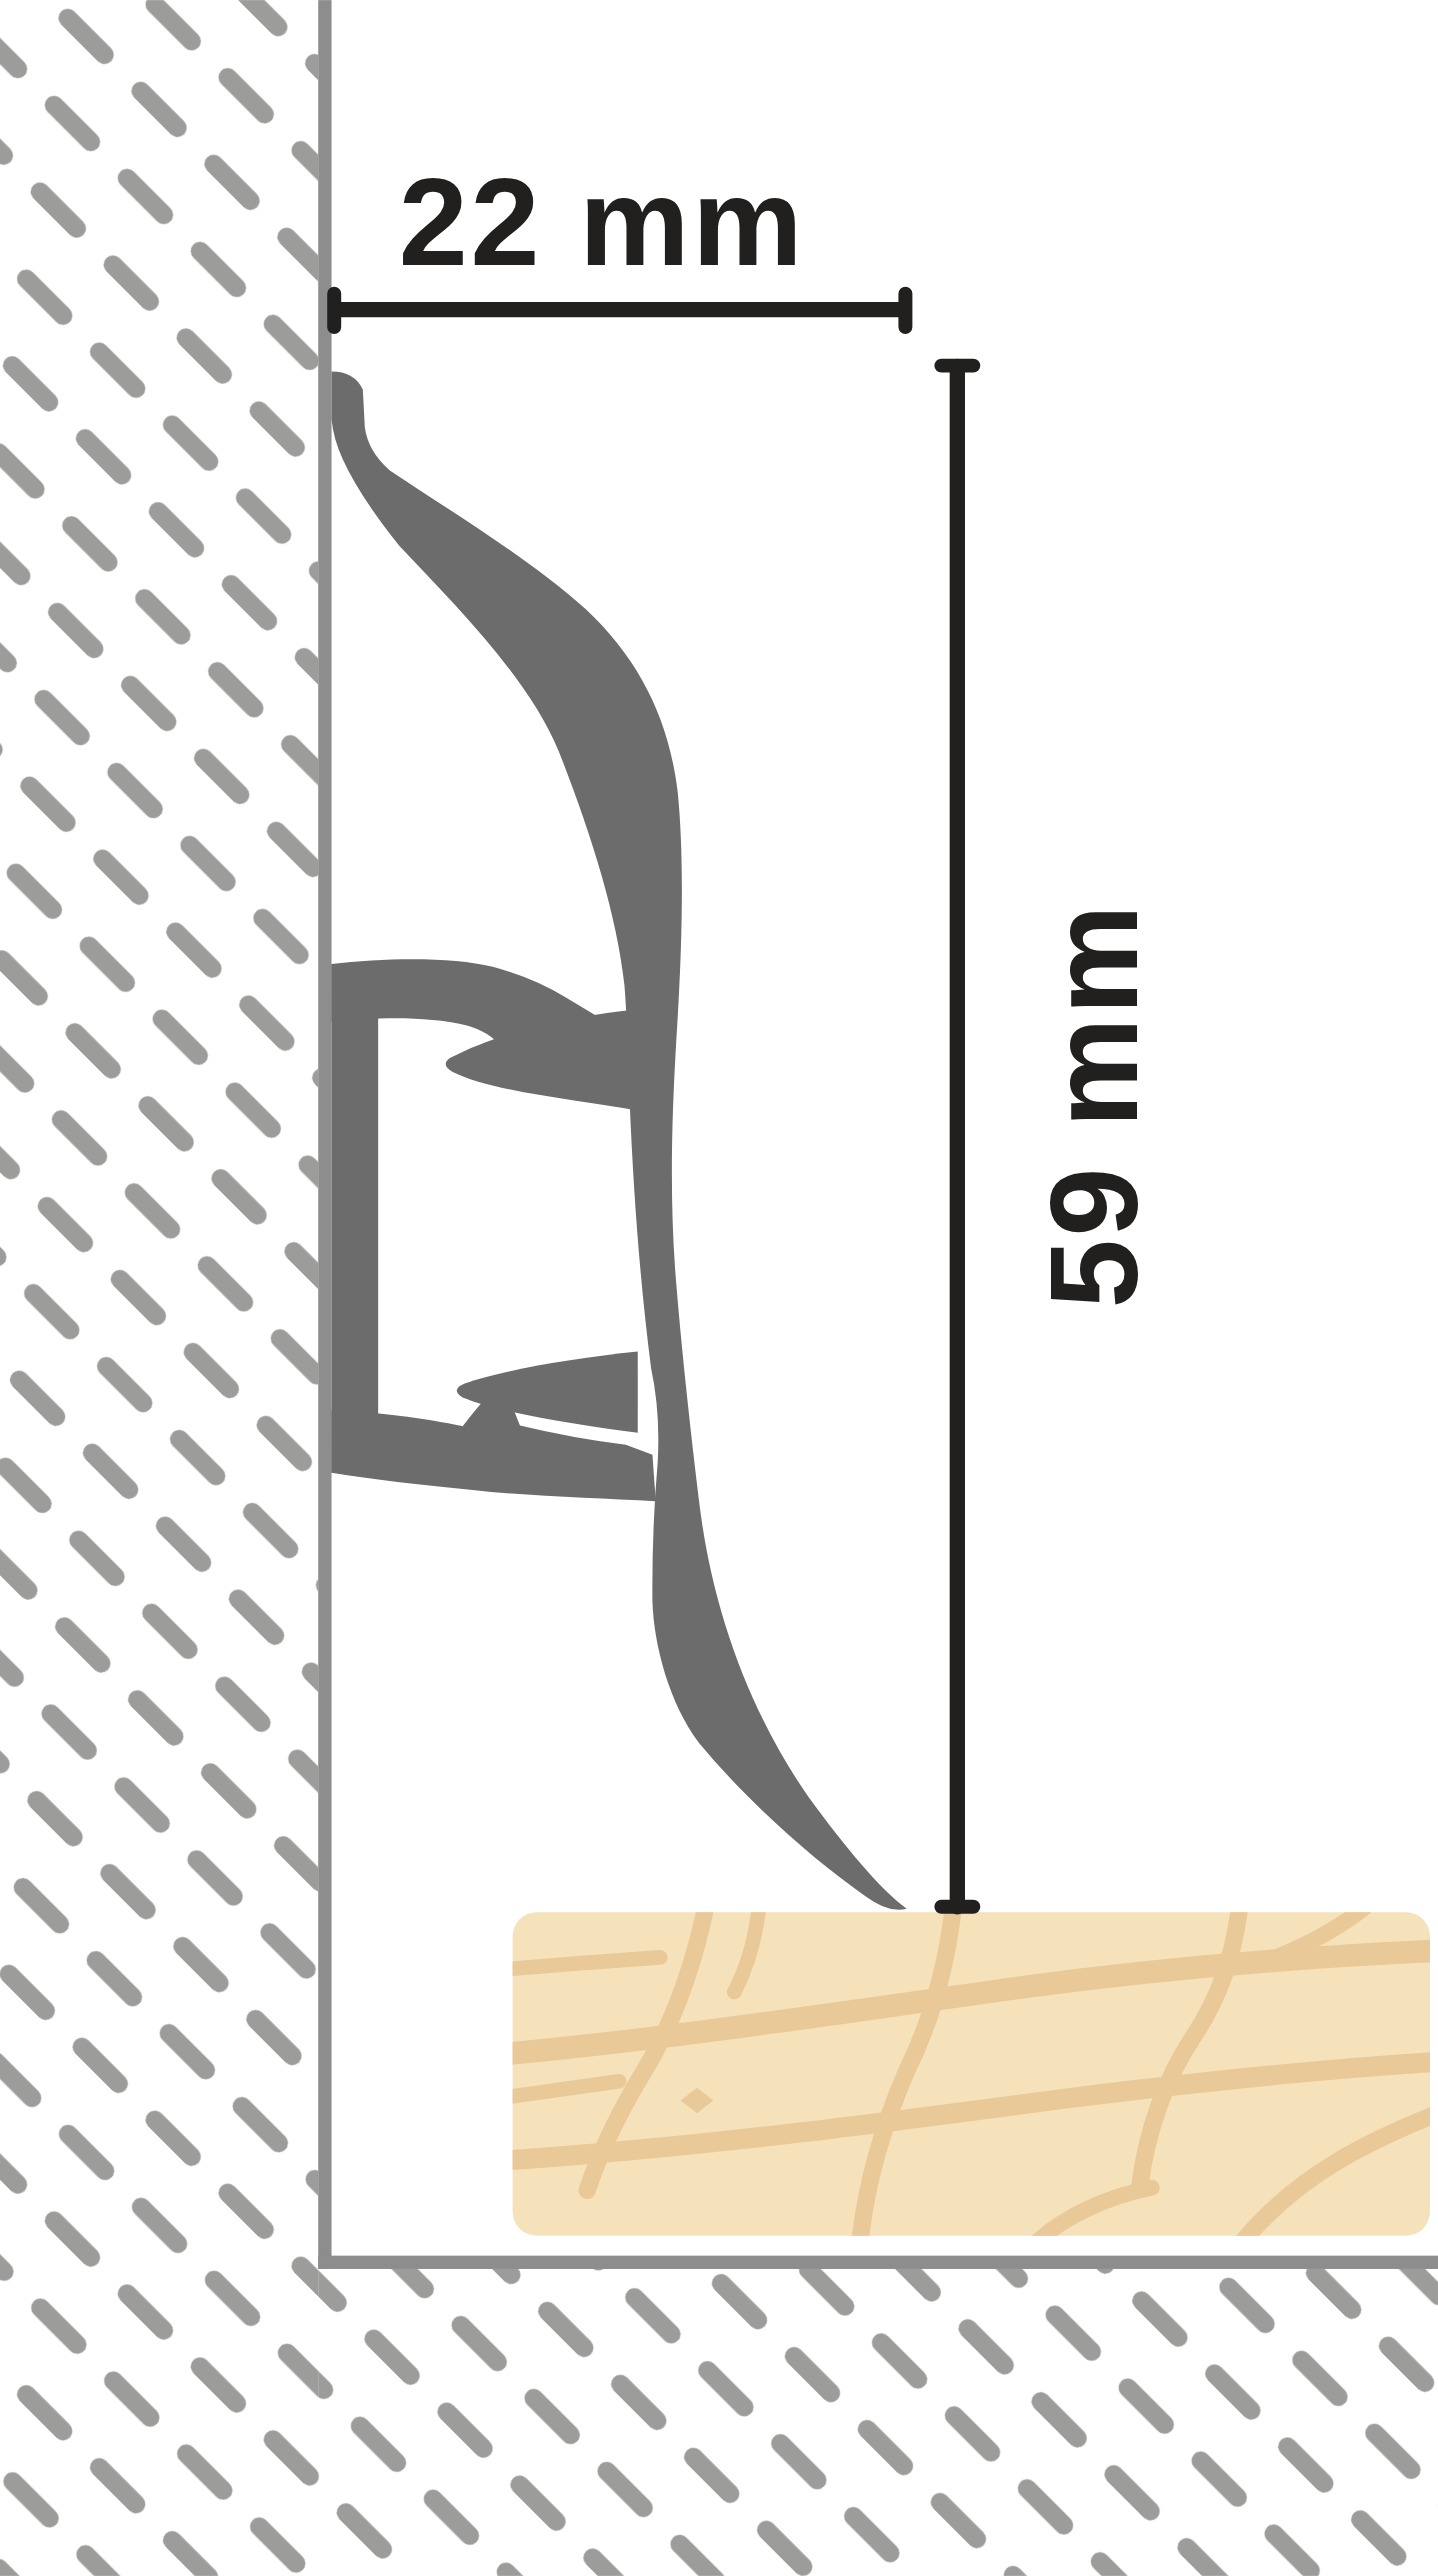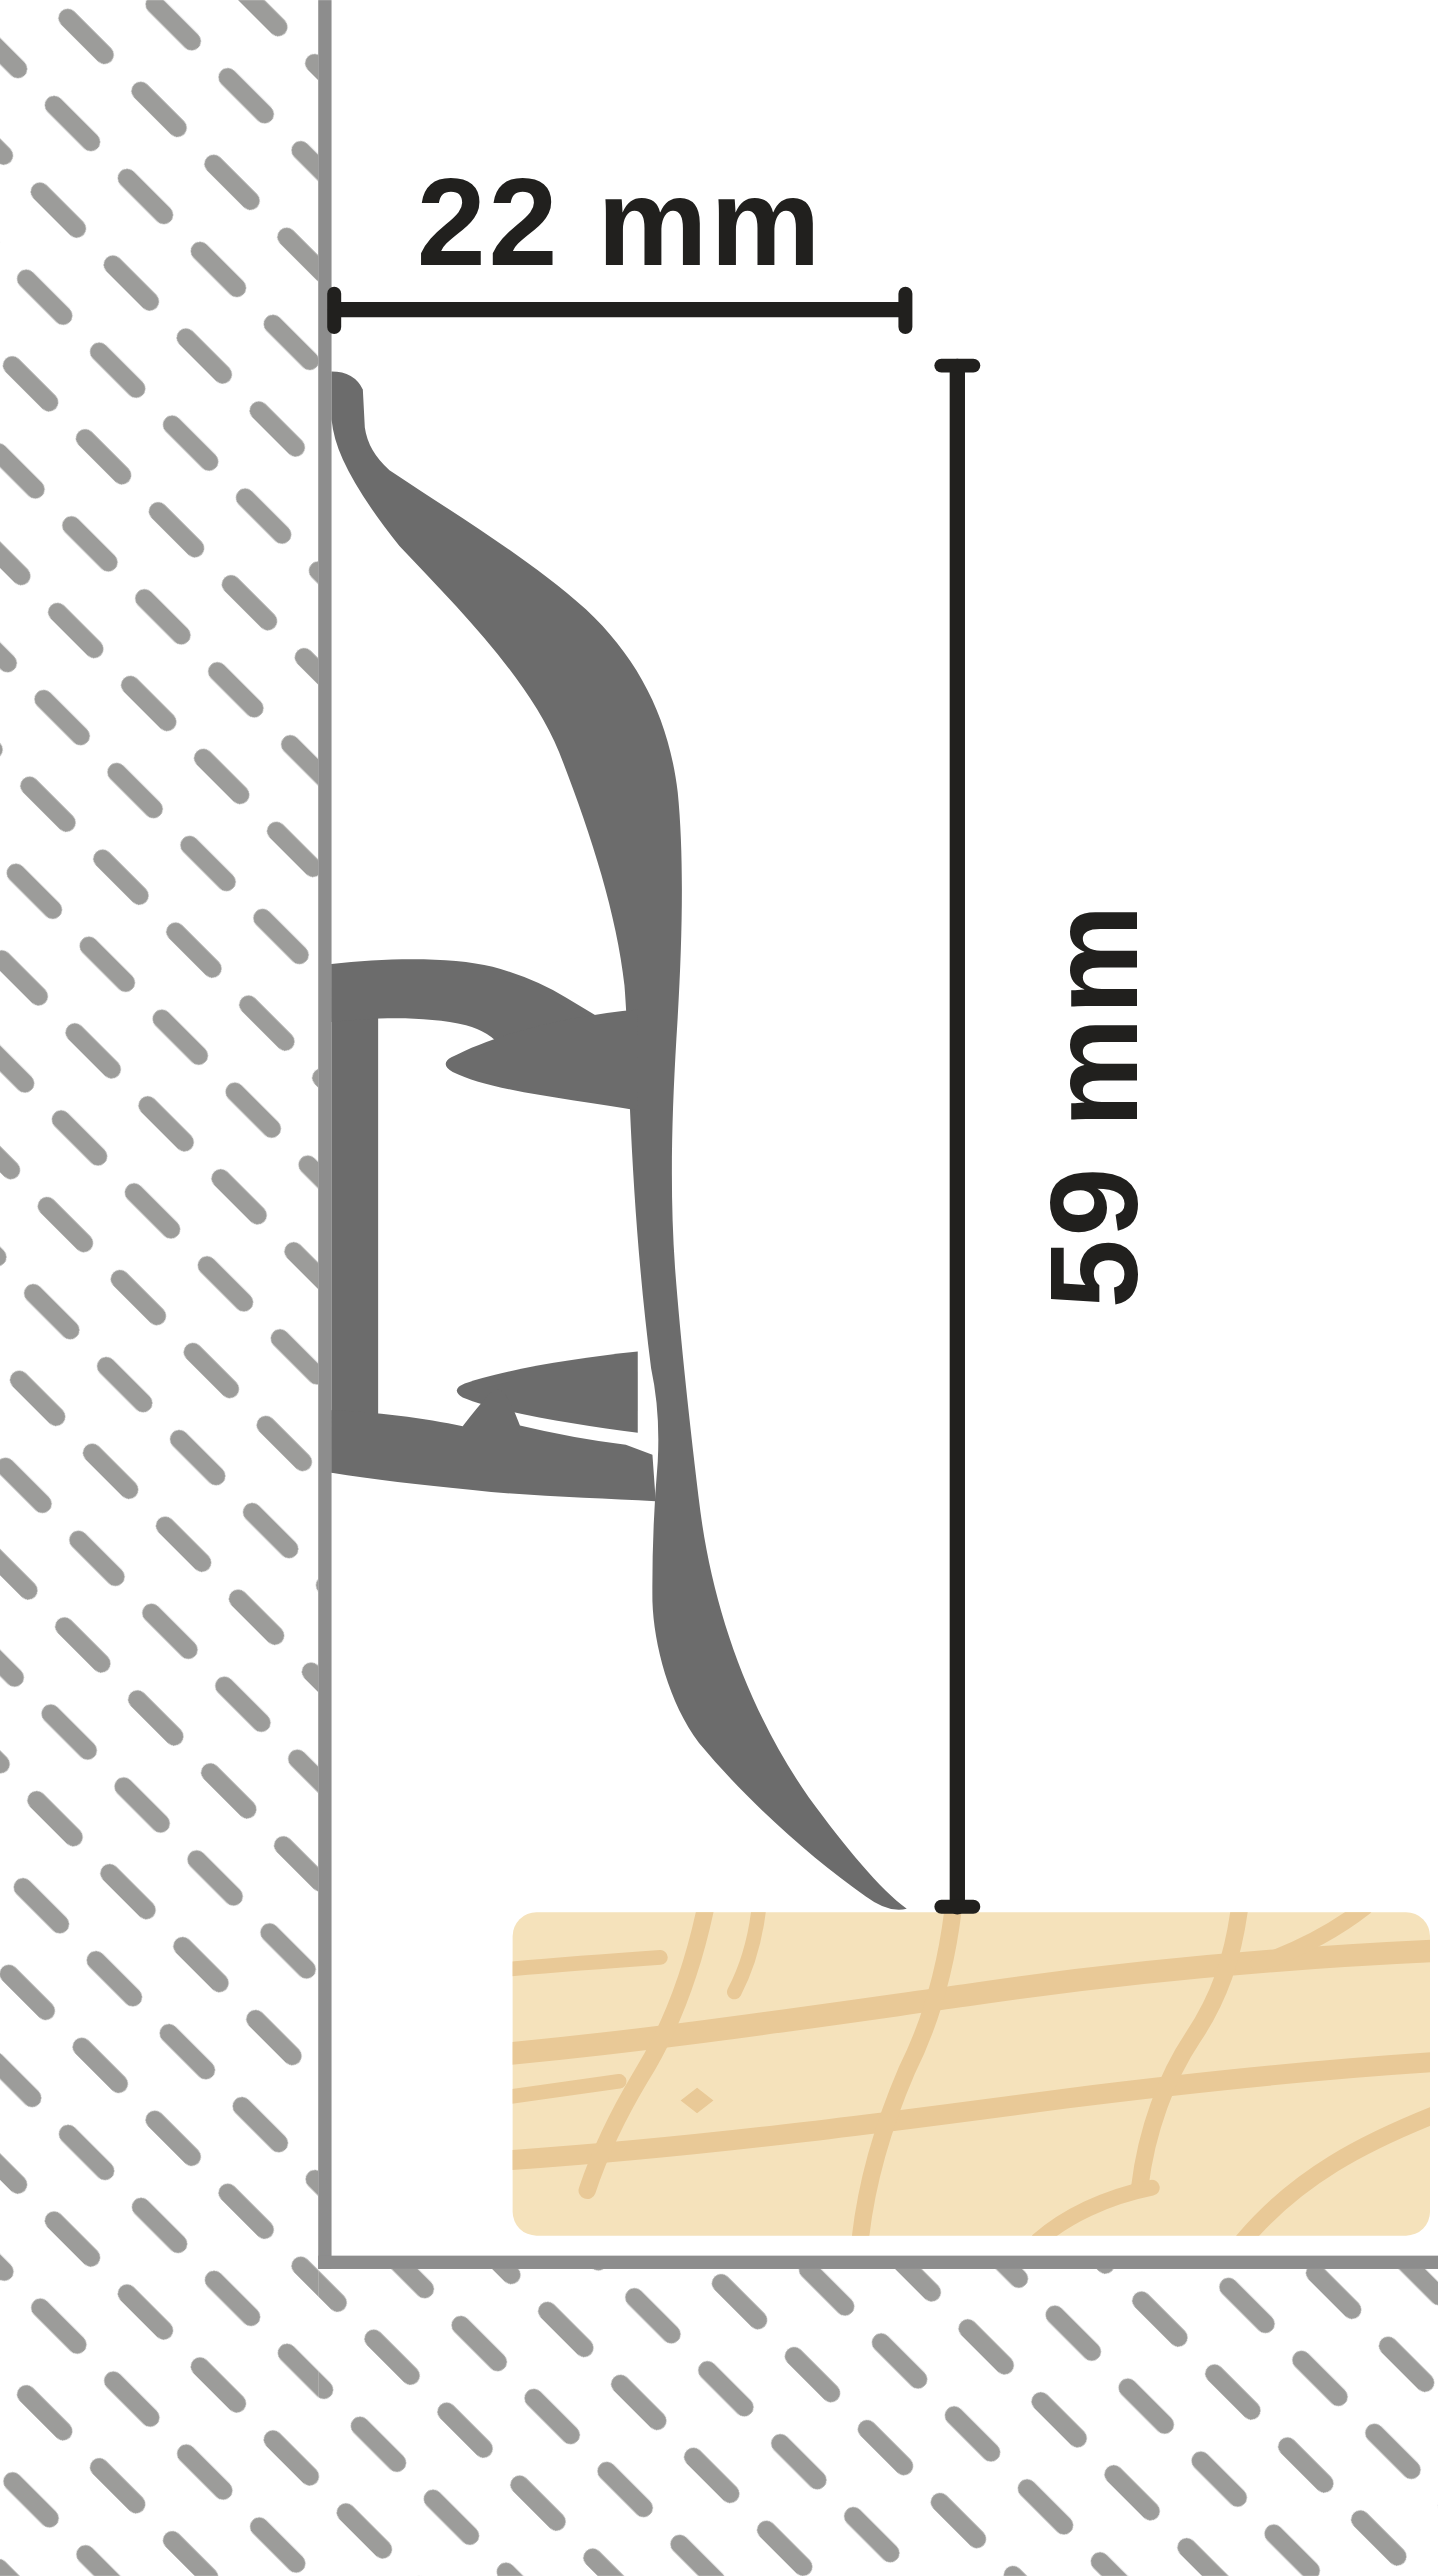--- a/index.html
+++ b/index.html
@@ -14,21 +14,21 @@
   .dim-label {
     position:absolute;
     color:#21201e;
     font-size:124px;
     font-weight:700;
     letter-spacing:2.7px;
     line-height:1;
     white-space:nowrap;
   }
   .dim-w {
-    left:333px; top:160px; width:574px;
+    left:315px; top:160px; width:574px;
     text-align:center;
   }
   .dim-h {
     left:1094px; top:1105px;
     transform:translate(-50%,-50%) rotate(-90deg);
   }
 </style>
 </head>
 <body>
 

